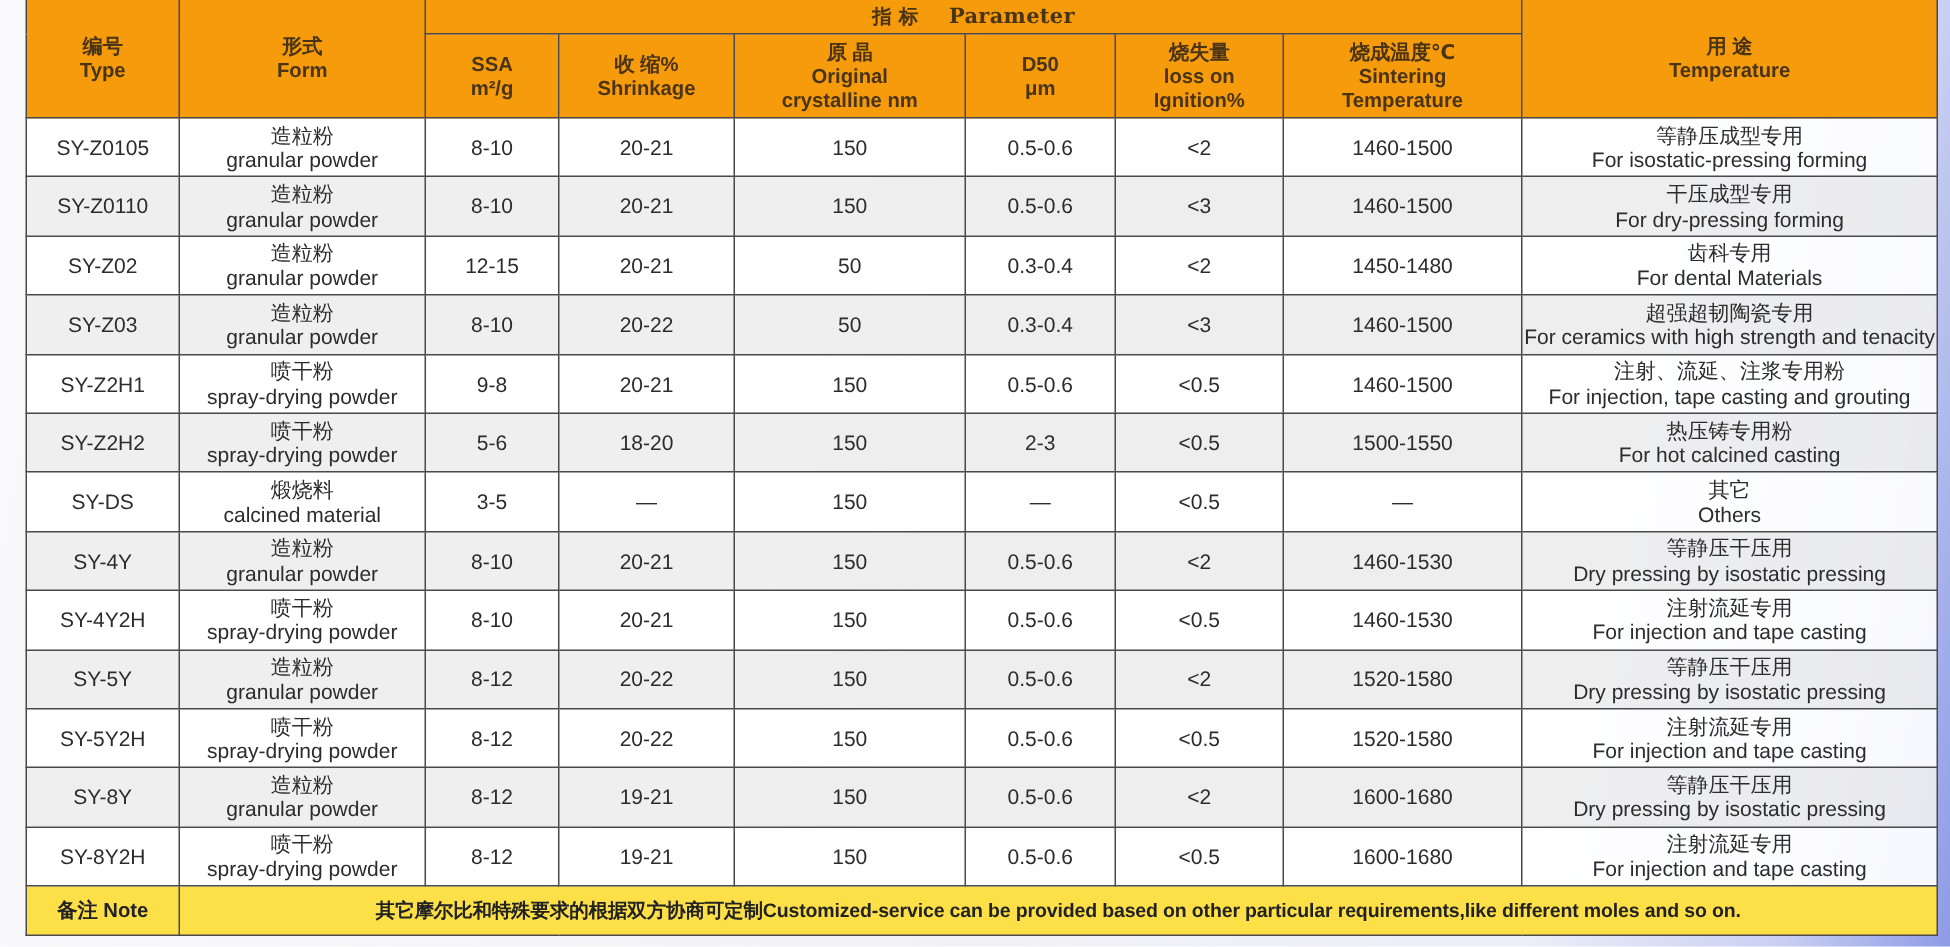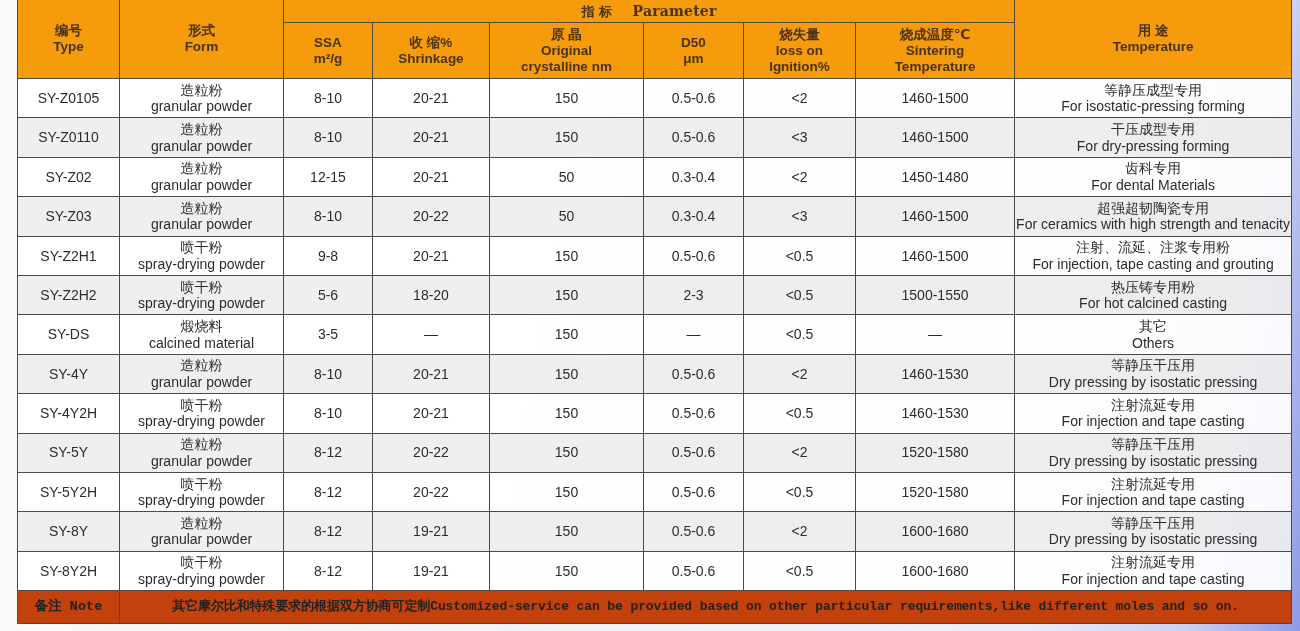--- a/index.html
+++ b/index.html
@@ -63,25 +63,24 @@
       font-size: 14px;
       line-height: 16.5px;
     }
     tr.data:nth-child(odd) td { background: rgba(255,255,255,0.92); }
     tr.data:nth-child(even) td { background: rgba(238,238,238,0.92); }
     td .zh { display: block; font-size: 14px; }
     td .en { display: block; }
 
     tr.note td {
       height: 33px;
-      background: #c2410c;
+      background: #fde047;
       font-weight: bold;
       font-size: 13px;
       color: #222;
-      font-family: Liberation Mono, monospace;
     }
     tr.note td.note-label { font-size: 13.5px; }
     tr.note td.note-text { letter-spacing: -0.1px; }
   </style>
 </head>
 <body>
 
 <div class="sheet">
   <table>
     <colgroup>

